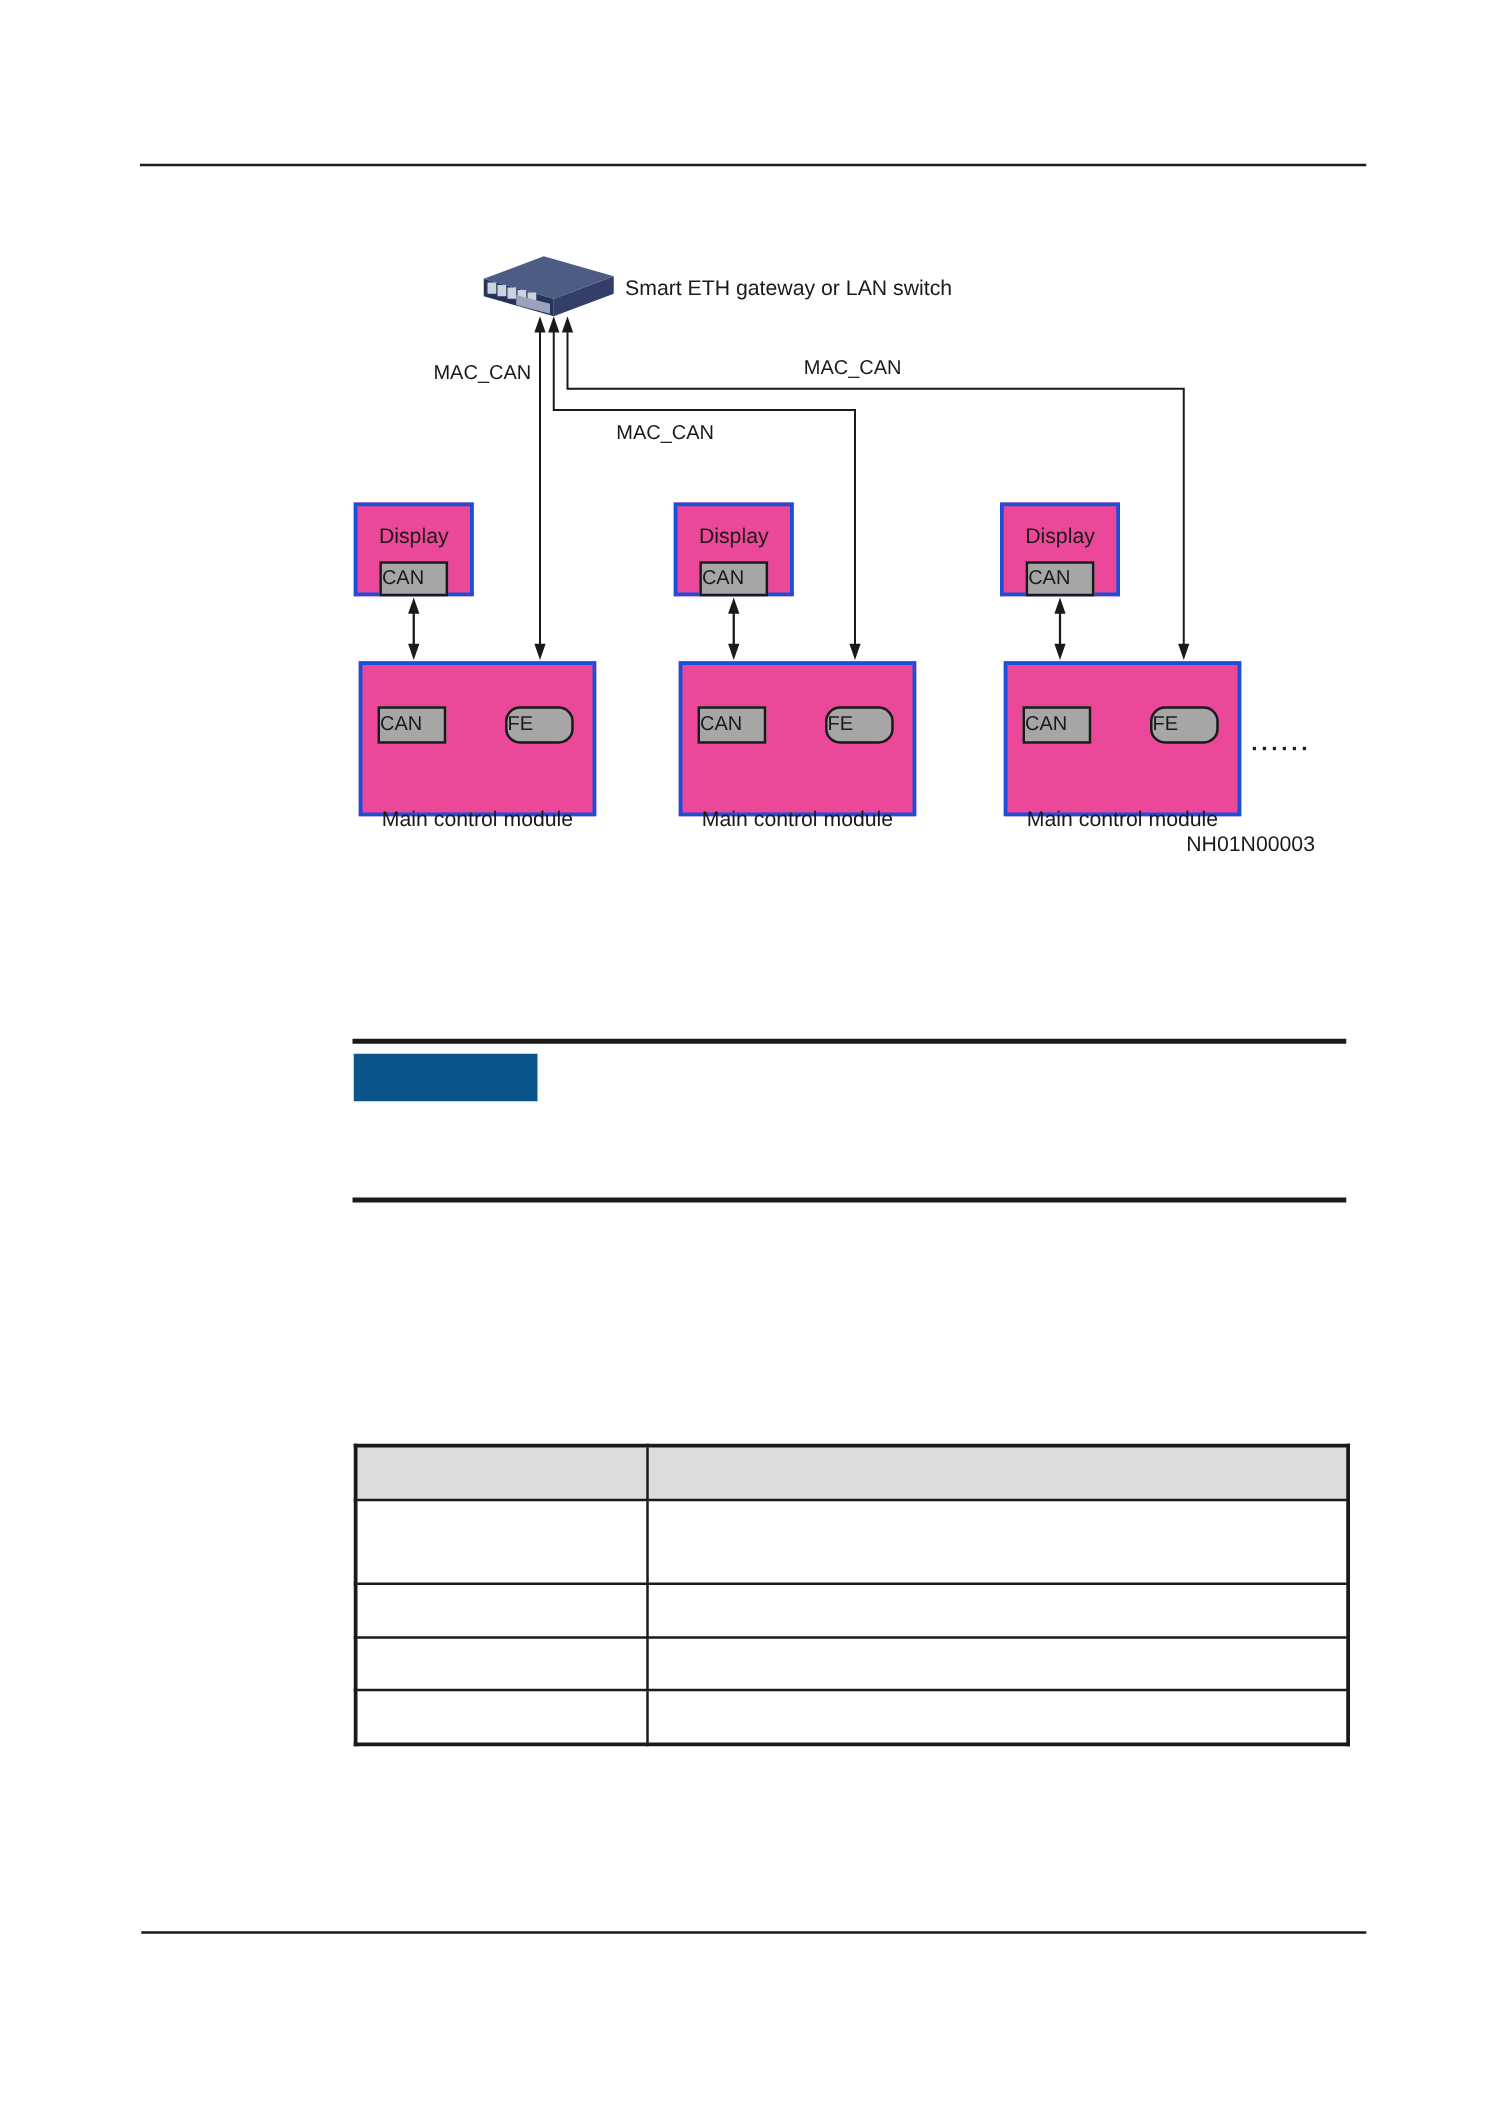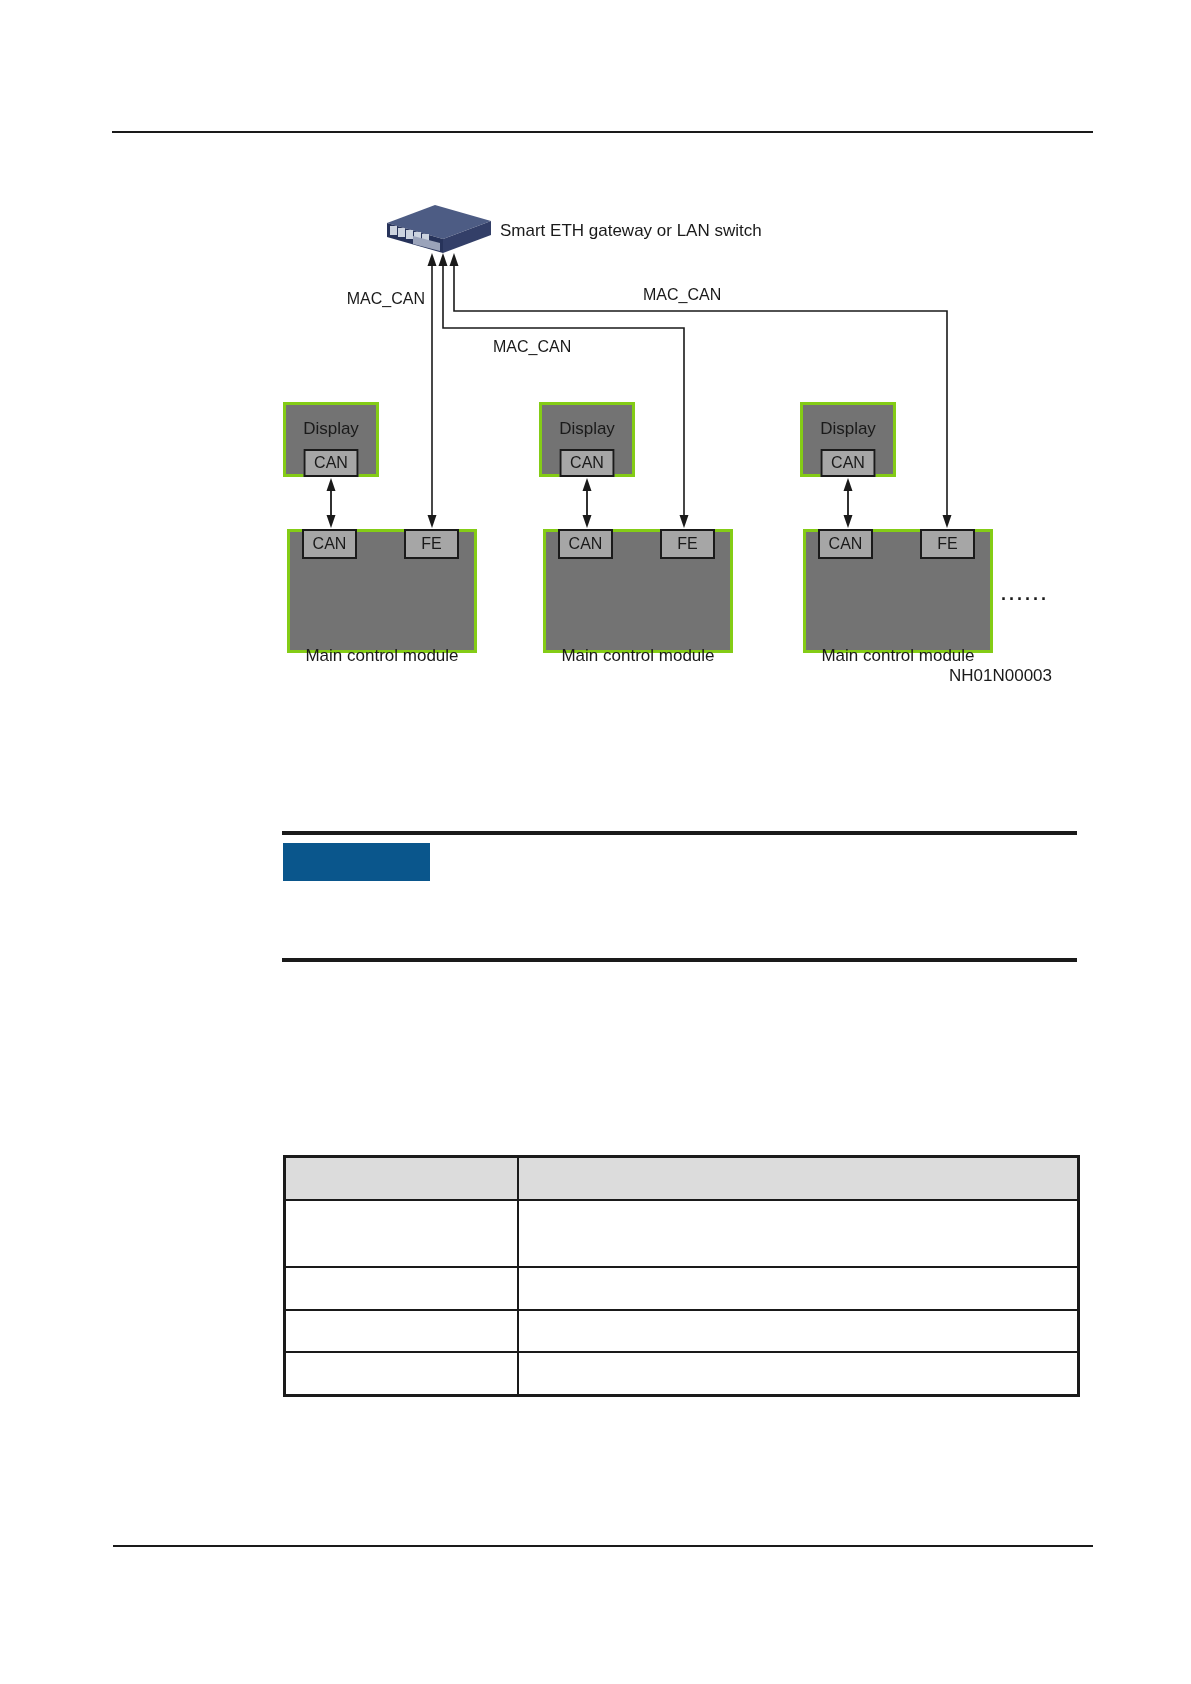--- a/index.html
+++ b/index.html
@@ -4,33 +4,33 @@
 <style>
   html,body{margin:0;padding:0;}
   body{
     width:1191px;height:1684px;position:relative;background:#ffffff;
     font-family:"Liberation Sans", sans-serif;color:#1a1a1a;
     -webkit-font-smoothing:antialiased;
   }
   .rule{position:absolute;background:#1a1a1a;}
   .lbl{position:absolute;font-size:16px;line-height:18px;white-space:nowrap;}
   .fig-svg{position:absolute;left:0;top:0;pointer-events:none;}
-  .unit-box{position:absolute;background:#737373;border:3px solid #84cc16;box-sizing:border-box;}
+  .unit-box{position:absolute;background:#ec4899;border:3px solid #1d4ed8;box-sizing:border-box;}
   .display-box{width:96px;height:75px;}
   .module-box{width:190px;height:124px;}
   .display-title{position:absolute;top:14px;left:0;width:100%;text-align:center;
     font-size:17px;line-height:20px;}
   .module-title{position:absolute;top:66px;left:0;width:100%;text-align:center;
     font-size:17px;line-height:20px;margin-top:48px;}
   .chip{position:absolute;background:#a6a6a6;border:2px solid #1a1a1a;box-sizing:border-box;
-    width:55px;text-align:center;font-size:16px;}
+    width:55px;text-align:left;font-size:16px;margin-top:36px;}
   .chip-display{height:28px;line-height:24px;bottom:-3px;left:50%;transform:translateX(-50%);}
   .chip-module{height:30px;line-height:26px;top:-3px;}
   .chip-can{left:12px;}
-  .chip-fe{left:114px;}
+  .chip-fe{left:114px;border-radius:12px;}
   .notice-banner{position:absolute;left:283px;top:843px;width:147px;height:38px;}
   .doc-table{position:absolute;left:283px;top:1155px;border-collapse:collapse;
     table-layout:fixed;width:794px;}
   .doc-table td{border:2px solid #1a1a1a;padding:0 8px;font-size:16px;vertical-align:top;}
   .doc-table{border:3px solid #1a1a1a;}
   .doc-table tr.hdr td{background:#dcdcdc;}
   .ellipsis-dots{position:absolute;left:1001px;top:590px;font-size:18px;font-weight:bold;
     letter-spacing:2px;line-height:18px;}
   .fig-id{position:absolute;left:920px;top:666px;width:132px;text-align:right;
     font-size:17px;line-height:20px;}

